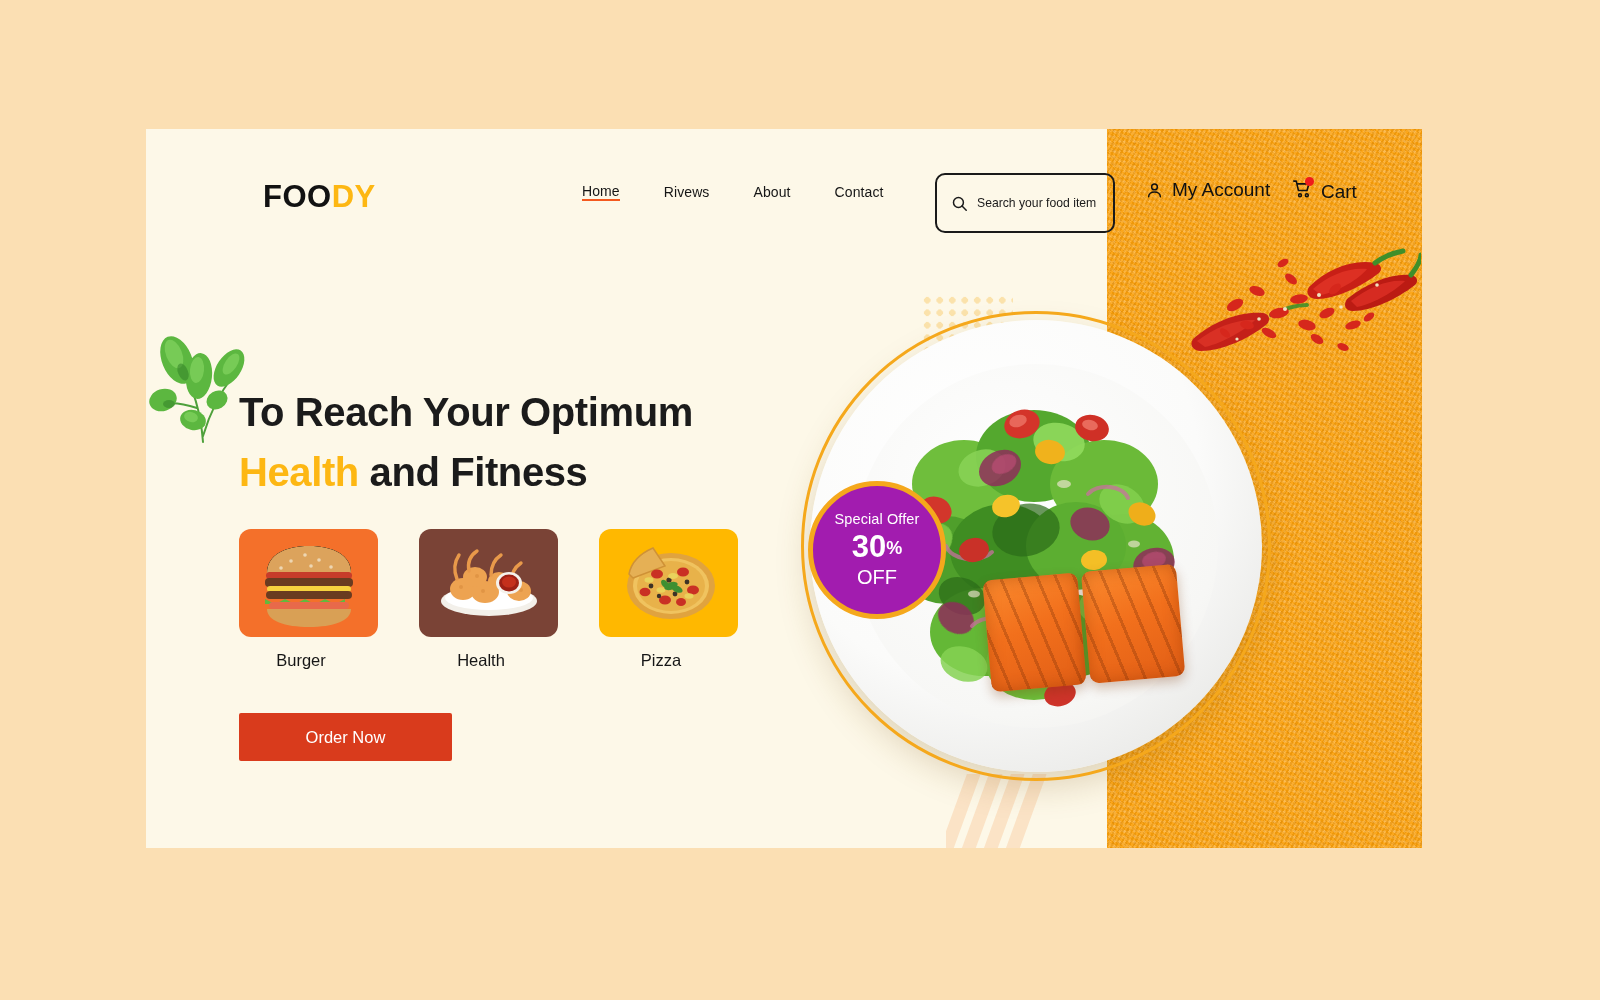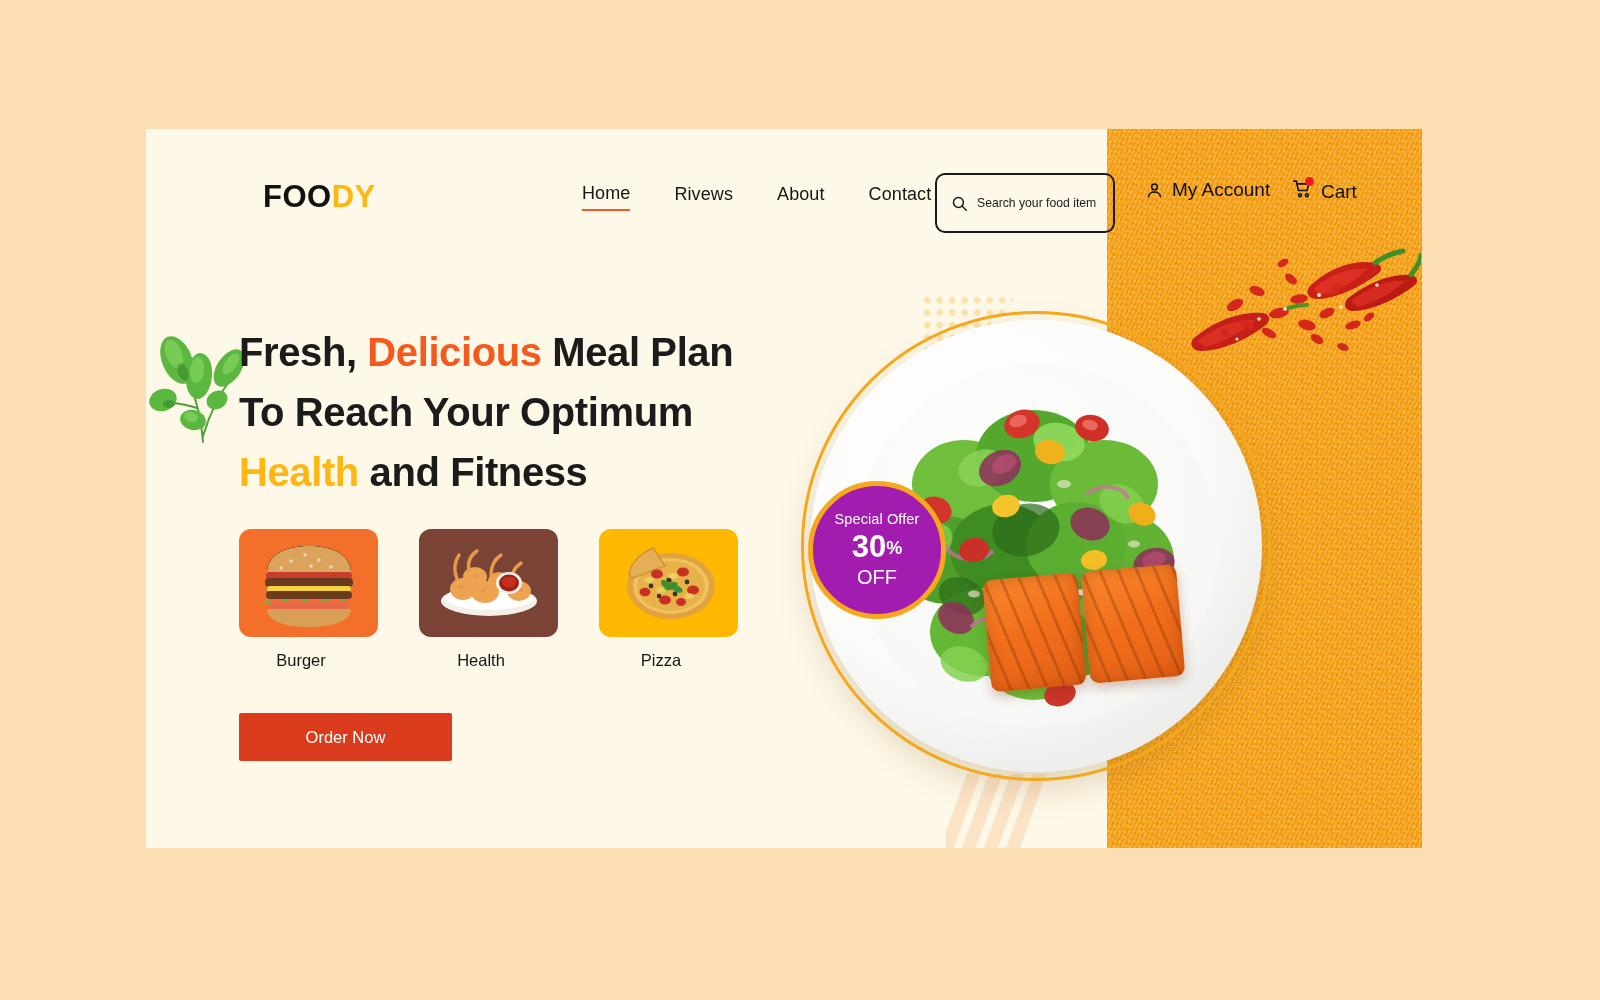--- a/index.html
+++ b/index.html
@@ -52,22 +52,22 @@
     font-size: 31px; font-weight: 800; letter-spacing: .5px;
   }
   #brand-logo .b1 { color: #121212; }
   #brand-logo .b2 { color: #fdb713; }
 
   #main-nav {
     position: absolute; left: 412px; top: 54px;
     display: flex; align-items: center; gap: 44px;
   }
   .nav-link {
-    font-size: 18px; color: #151515; letter-spacing: .1px;
-    padding-bottom: 5px; cursor: pointer; white-space: nowrap;
+    font-size: 14px; color: #151515; letter-spacing: .1px;
+    cursor: pointer; white-space: nowrap;
   }
   .nav-link.is-active { border-bottom: 2.5px solid #f4591e; }
 
   #search-box {
     position: absolute; left: 765px; top: 44px;
     width: 180px; height: 60px;
     border: 2px solid #1a1a1a; border-radius: 10px;
     display: flex; align-items: center; gap: 9px;
     padding: 0 14px; background: transparent;
   }
@@ -254,21 +254,21 @@
           <circle cx="9" cy="19.4" r="1.7"></circle>
           <circle cx="17.2" cy="19.4" r="1.7"></circle>
         </svg>
         <i class="cart-dot"></i>
       </span>
       <span>Cart</span>
     </div>
   </div>
 
   <h1 id="headline">
-    <span><span>Fresh, </span><span class="hl-orange">Delicious</span><span> Meal Plan</span></span><br>
+    <br>
     <span>To Reach Your Optimum</span><br>
     <span><span class="hl-amber">Health</span><span> and Fitness</span></span>
   </h1>
 
   <svg id="parsley-deco" viewBox="0 0 108 125">
     <g stroke="#4ea03b" stroke-width="2" fill="none" stroke-linecap="round">
       <path d="M56 118 C54 92 48 66 34 44"></path>
         <path d="M56 112 C62 92 72 70 86 52"></path>
       <path d="M50 84 C38 80 26 78 16 80"></path>
     </g>

